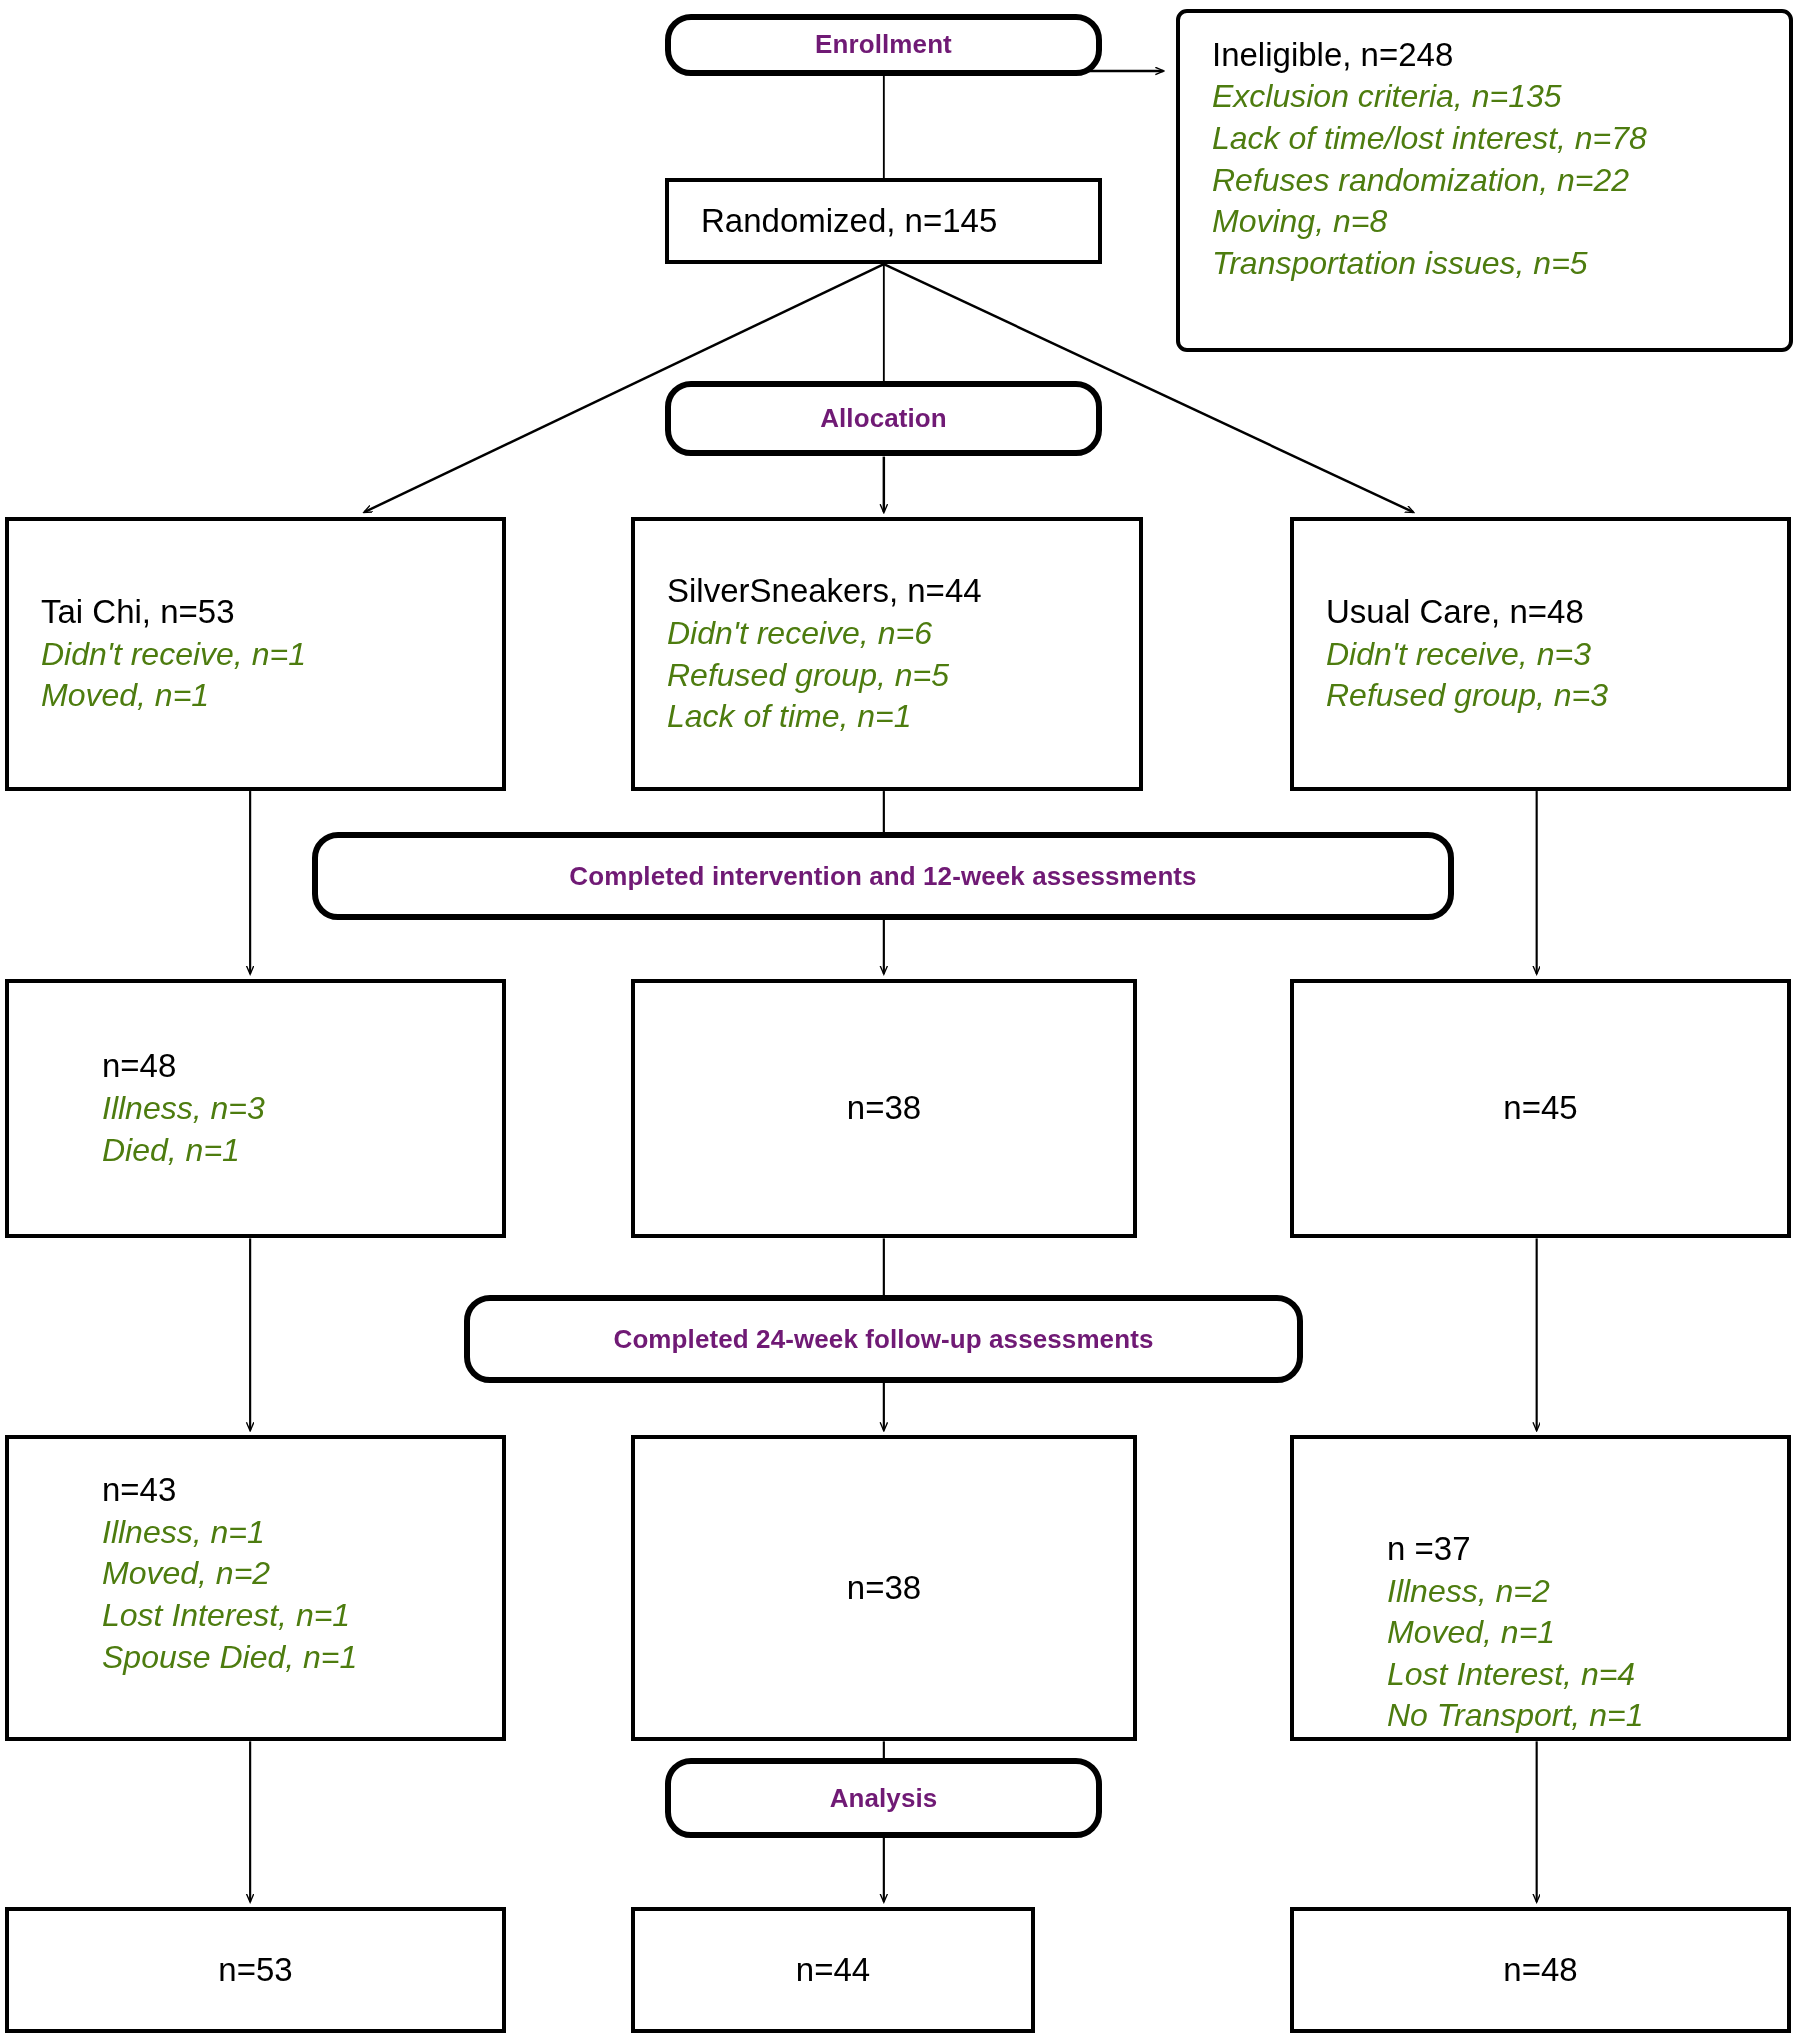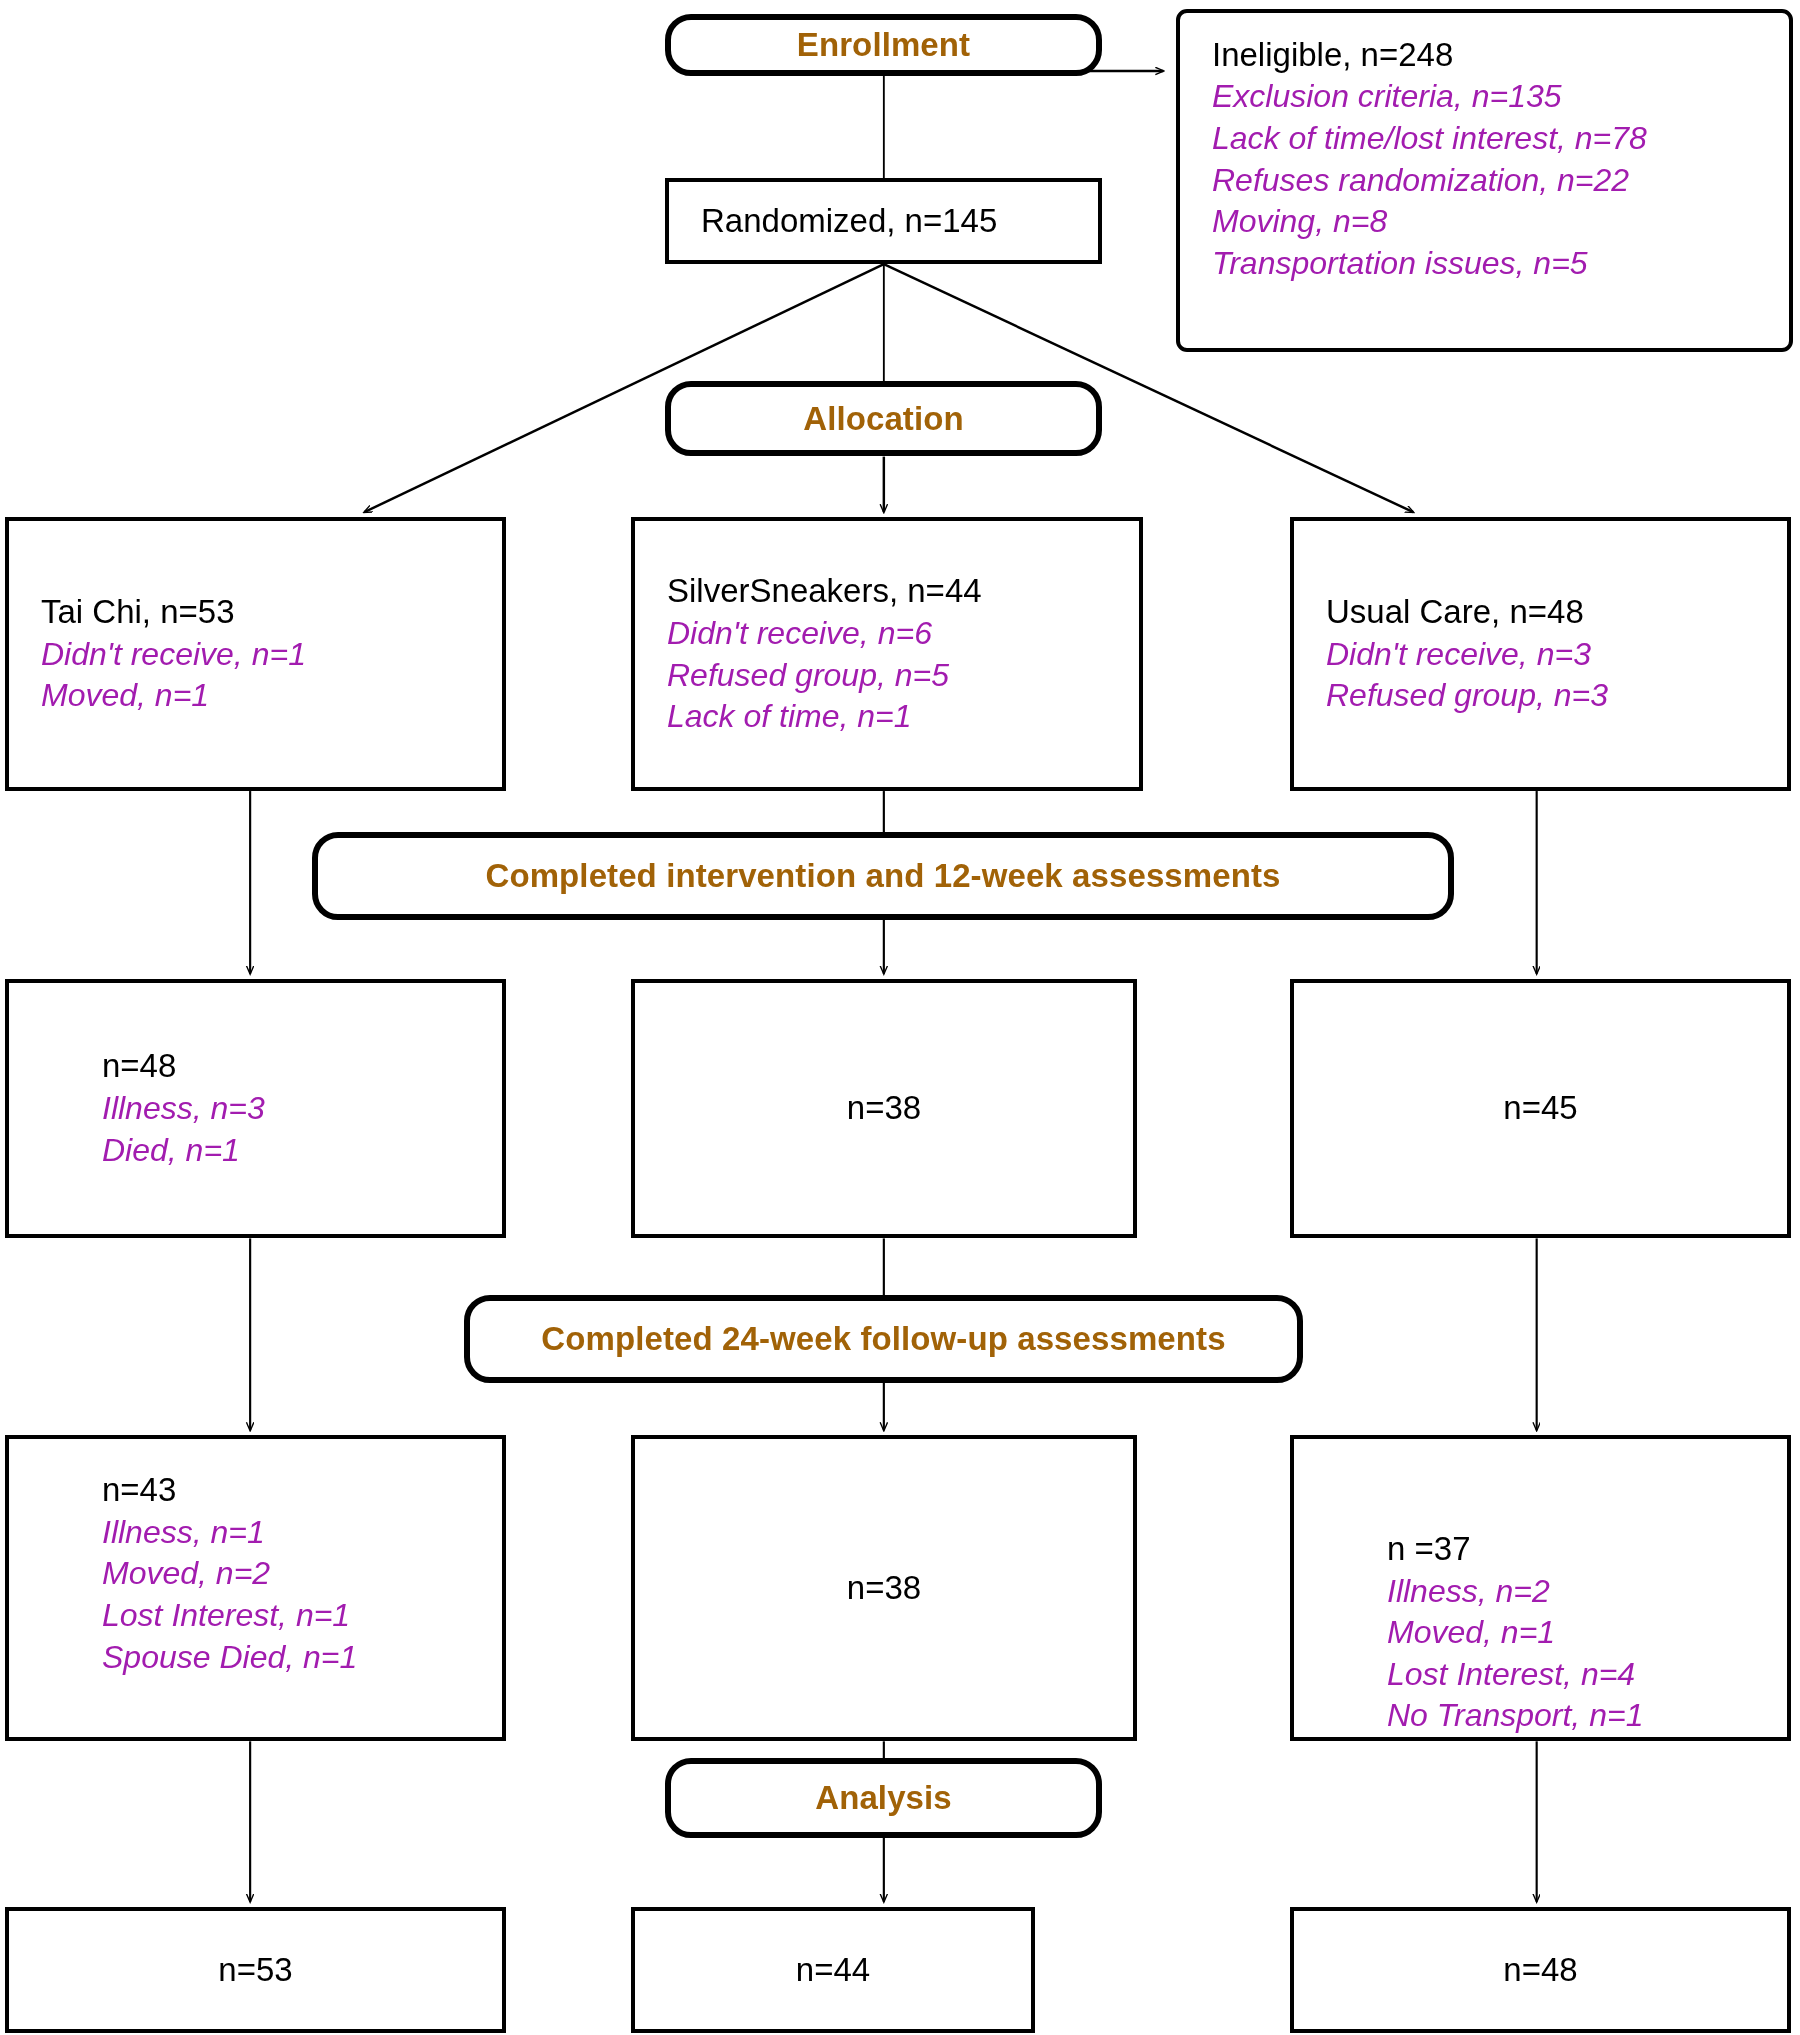--- a/index.html
+++ b/index.html
@@ -36,35 +36,35 @@
   }
   .node.rounded {
     border-radius: 26px;
     border-width: 6.8px;
   }
   .node.stage {
     align-items: center;
   }
   .node .title-line {
     font-weight: bold;
-    font-size: 33px;
-    color: #a16207;
+    font-size: 26px;
+    color: #701a75;
     letter-spacing: 0.1px;
     white-space: nowrap;
   }
   .node .plain-line {
     font-size: 33px;
     color: #000000;
     font-style: normal;
     white-space: nowrap;
     line-height: 1.30;
   }
   .node .sub-line {
     font-size: 32px;
-    color: #a21caf;
+    color: #4d7c0f;
     font-style: italic;
     white-space: nowrap;
     line-height: 1.30;
   }
   .lines-left {
     padding-left: 32px;
     text-align: left;
   }
   .lines-indent {
     padding-left: 93px;

